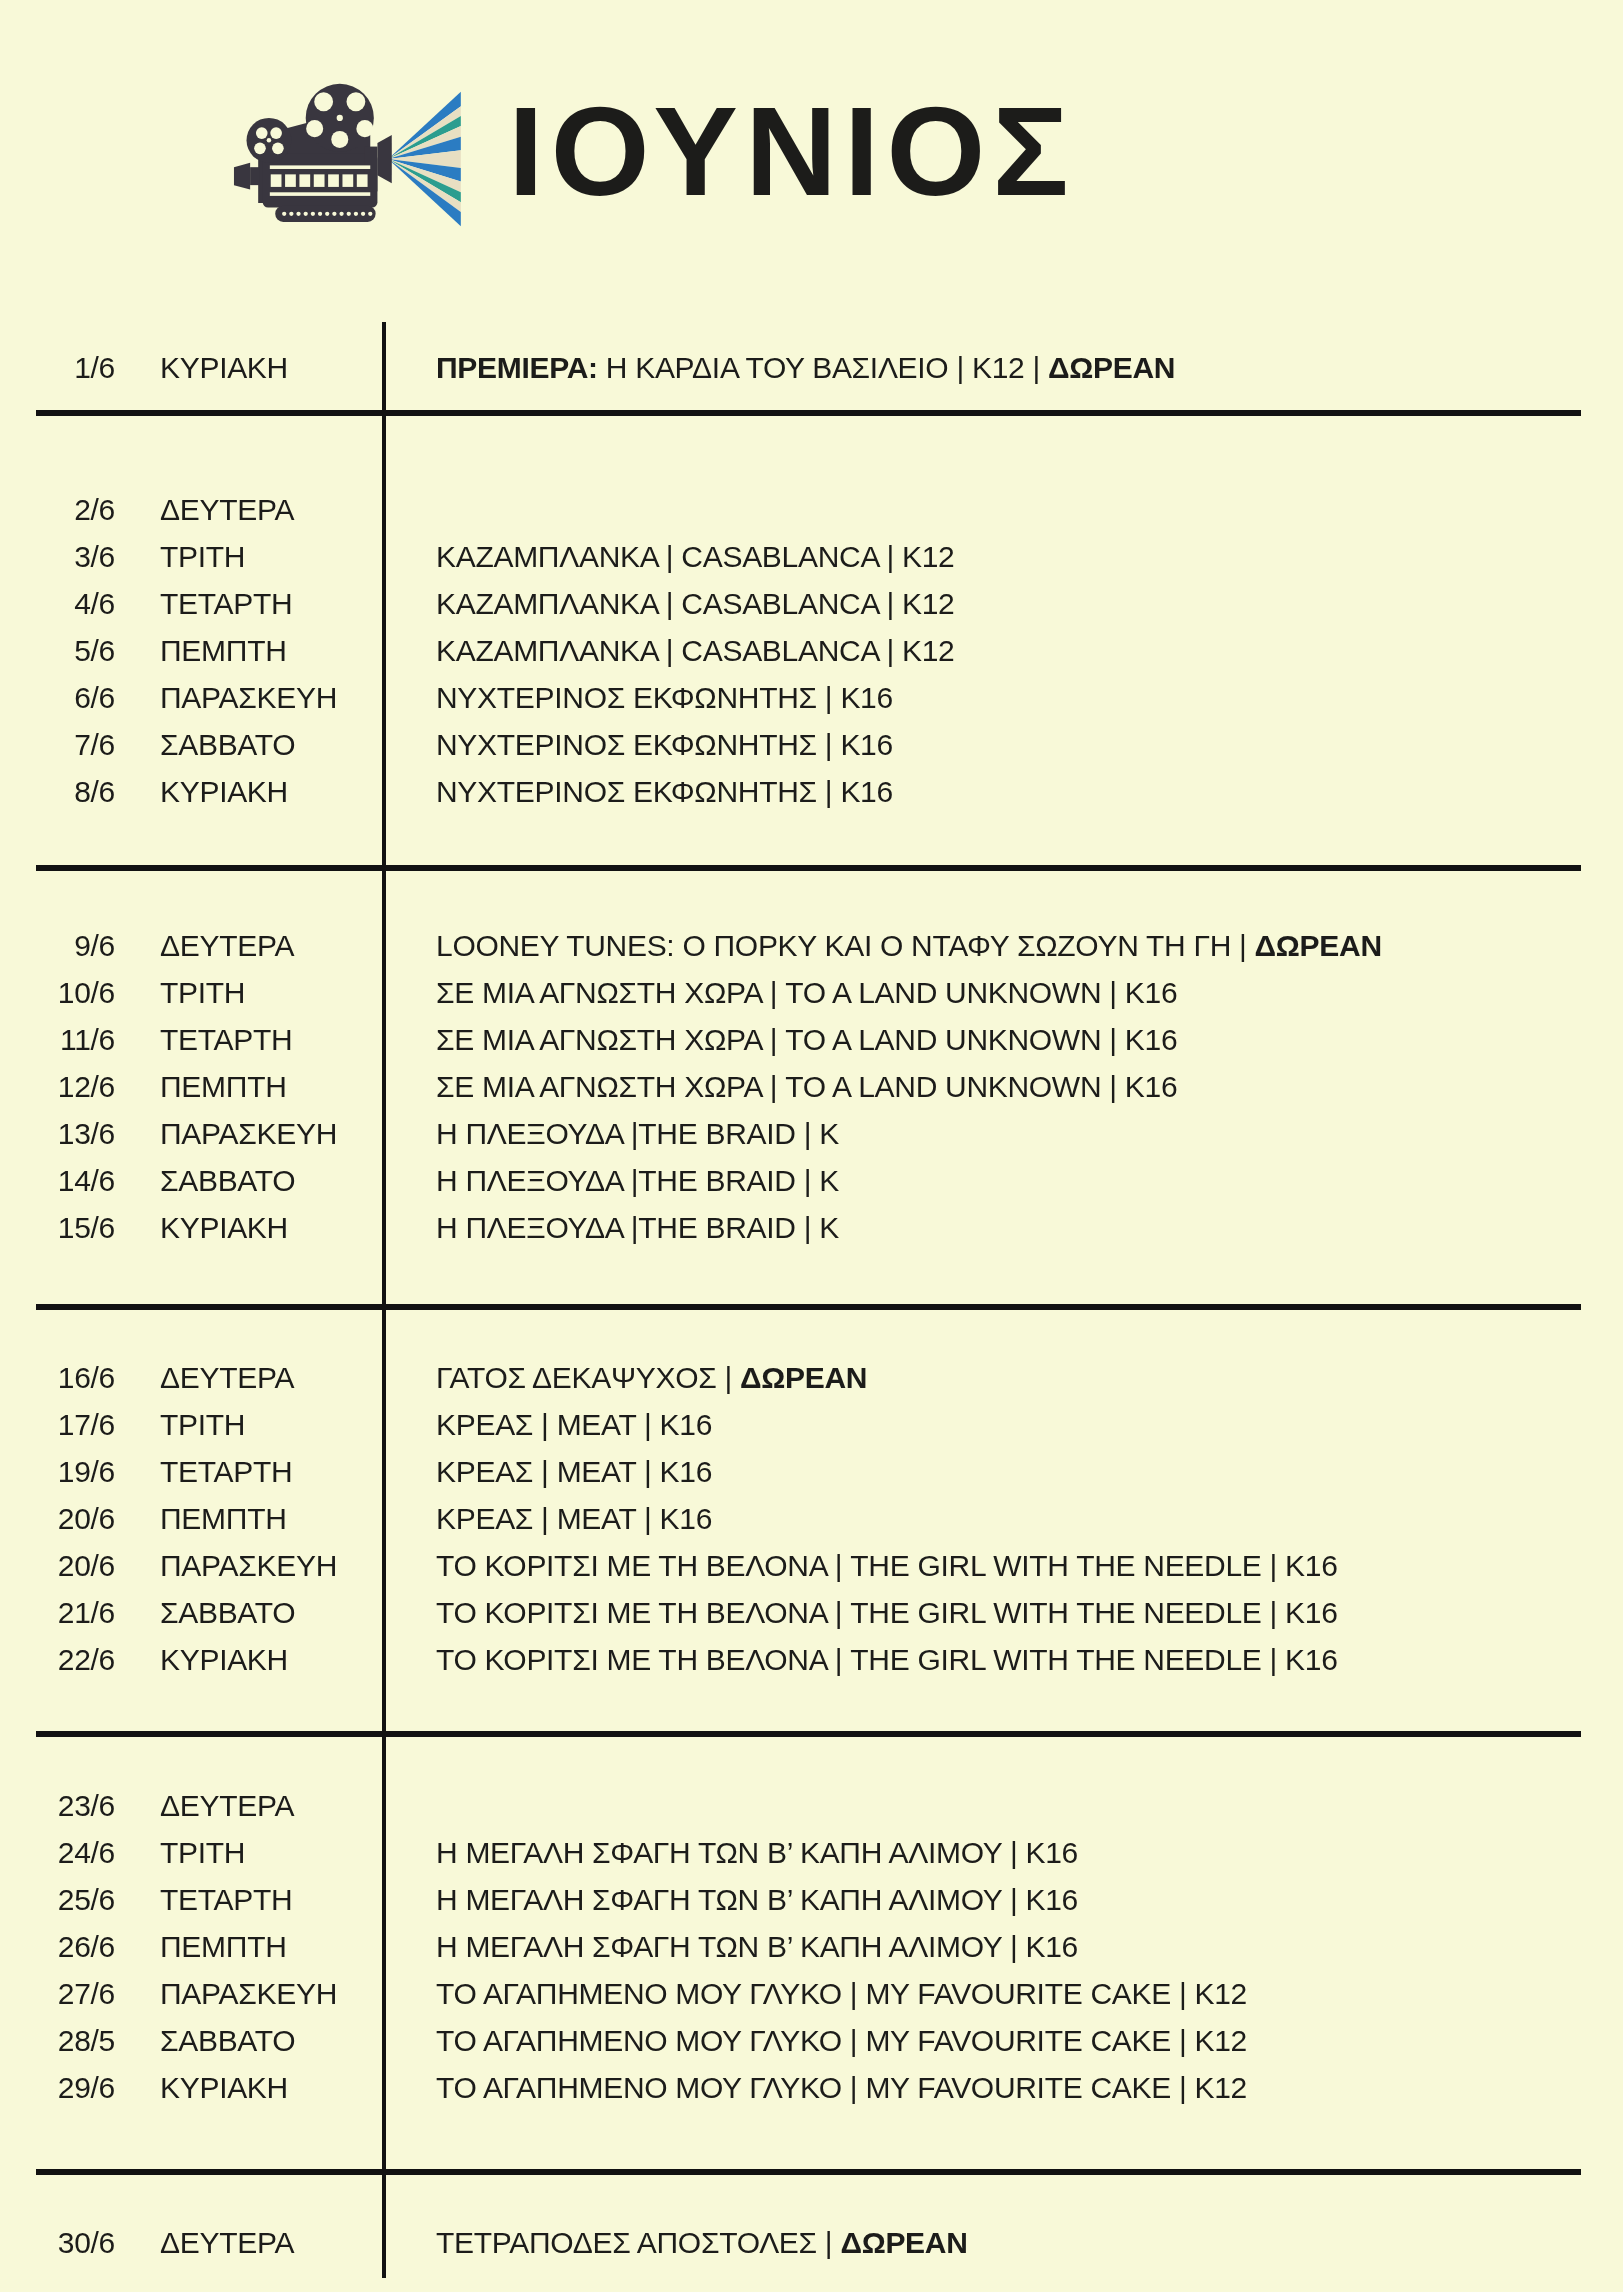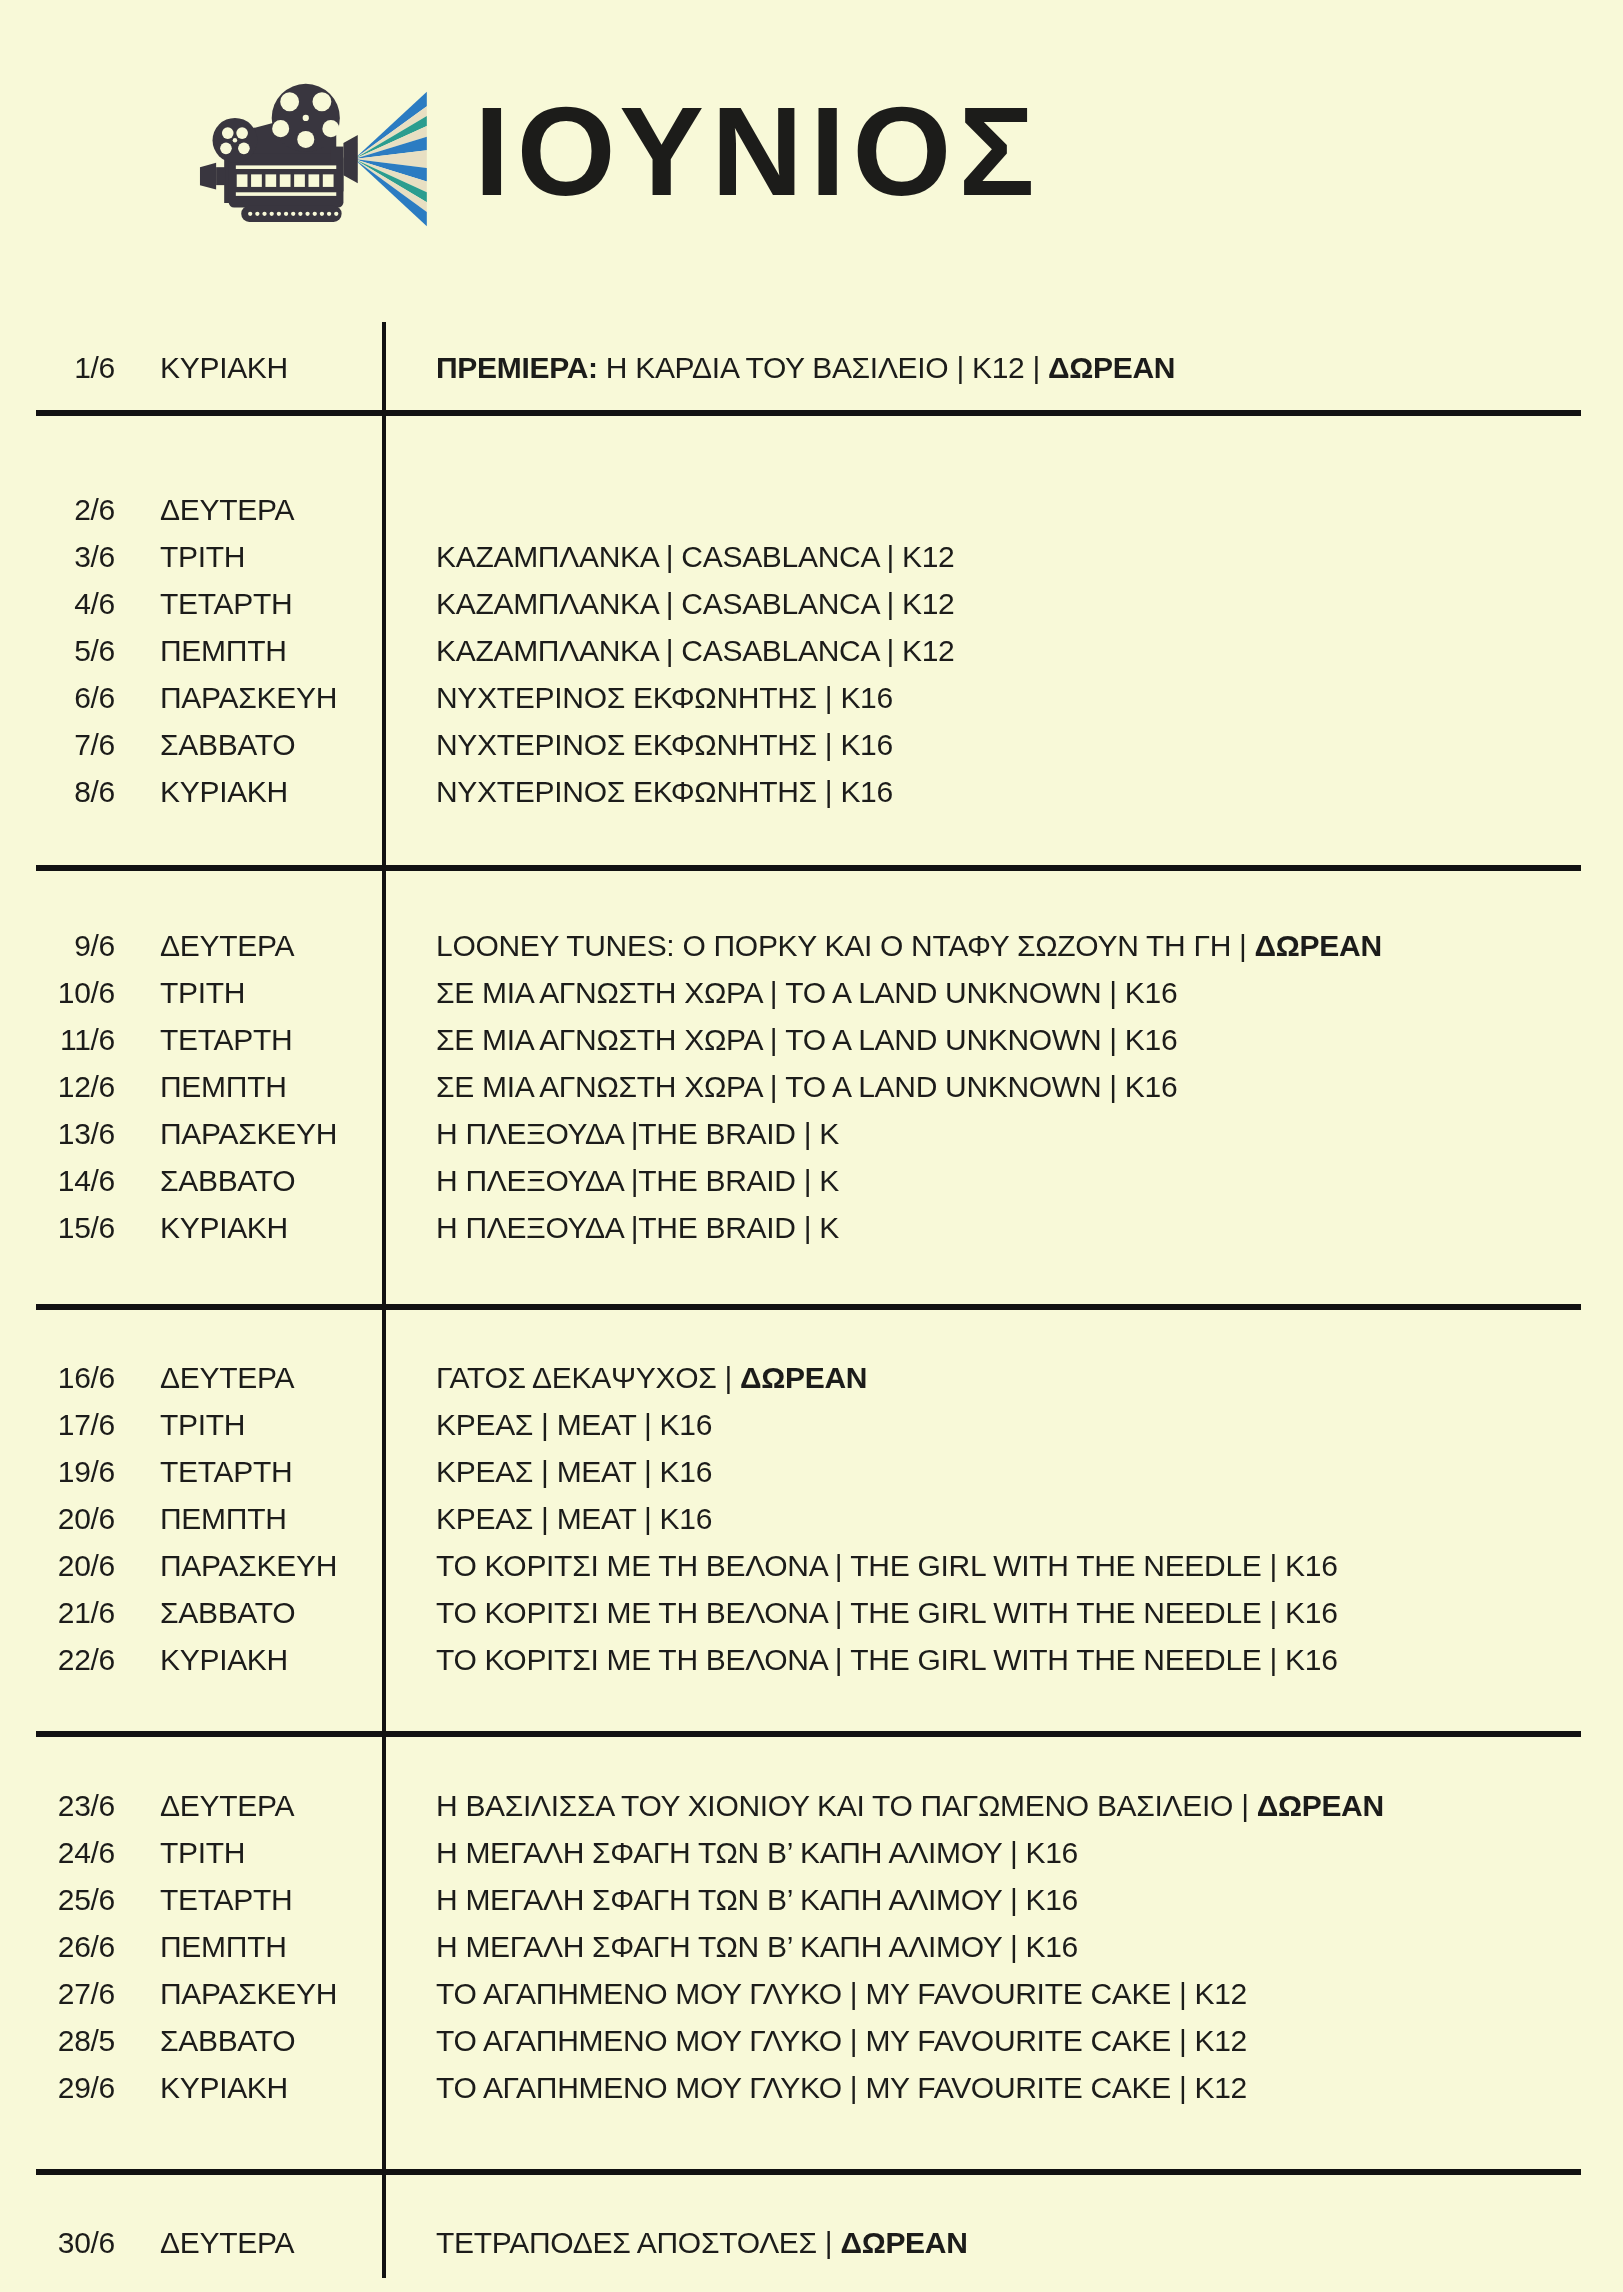--- a/index.html
+++ b/index.html
@@ -12,20 +12,21 @@
     font-family: "Liberation Sans", sans-serif;
   }
 
   
   .header {
     display: flex;
     align-items: center;
     padding-top: 63px;
     padding-left: 191px;
     height: 239px;
+    margin-left: 34px;
   }
   .logo { width: 269px; height: 175px; flex: 0 0 auto; }
   .title {
     font-size: 127px;
     font-weight: 700;
     letter-spacing: 7.2px;
     margin-left: 14.3px;
     line-height: 1;
     white-space: nowrap;
   }
@@ -251,21 +252,20 @@
       <div class="row">
         <div class="cell date">22/6</div>
         <div class="cell day">ΚΥΡΙΑΚΗ</div>
         <div class="cell program"><span>ΤΟ ΚΟΡΙΤΣΙ ΜΕ ΤΗ ΒΕΛΟΝΑ | THE GIRL WITH THE NEEDLE | Κ16</span></div>
       </div>
     </section>
     <section class="section s4">
       <div class="row">
         <div class="cell date">23/6</div>
         <div class="cell day">ΔΕΥΤΕΡΑ</div>
-        <div class="cell program"><span>Η ΒΑΣΙΛΙΣΣΑ ΤΟΥ ΧΙΟΝΙΟΥ ΚΑΙ ΤΟ ΠΑΓΩΜΕΝΟ ΒΑΣΙΛΕΙΟ | </span><span class="bold">ΔΩΡΕΑΝ</span></div>
       </div>
       <div class="row">
         <div class="cell date">24/6</div>
         <div class="cell day">ΤΡΙΤΗ</div>
         <div class="cell program"><span>Η ΜΕΓΑΛΗ ΣΦΑΓΗ ΤΩΝ Β’ ΚΑΠΗ ΑΛΙΜΟΥ | Κ16</span></div>
       </div>
       <div class="row">
         <div class="cell date">25/6</div>
         <div class="cell day">ΤΕΤΑΡΤΗ</div>
         <div class="cell program"><span>Η ΜΕΓΑΛΗ ΣΦΑΓΗ ΤΩΝ Β’ ΚΑΠΗ ΑΛΙΜΟΥ | Κ16</span></div>

